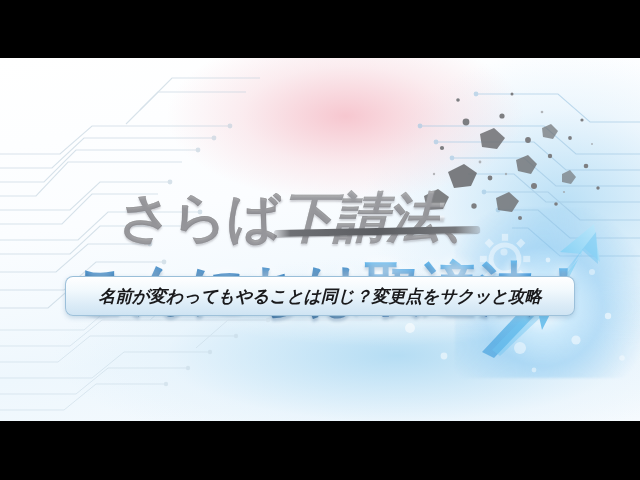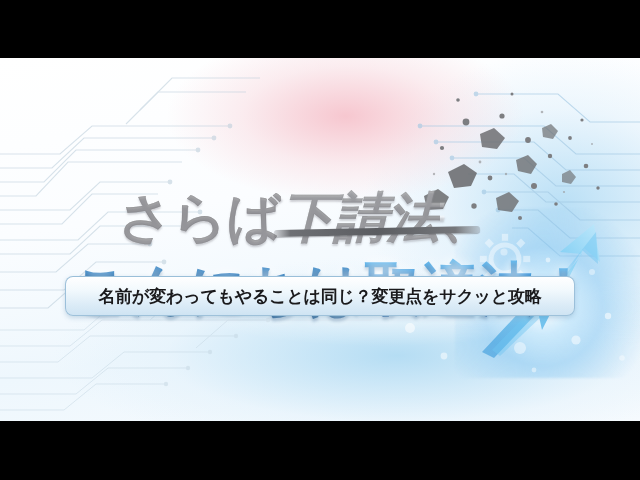--- a/index.html
+++ b/index.html
@@ -114,21 +114,21 @@
   
   #subtitle-bar{
     position:absolute;left:65px;top:218px;width:508px;height:38px;
     border-radius:8px;
     border:1px solid rgba(148,186,214,.9);
     background:linear-gradient(180deg,#ffffff 0%,#f2f9fd 34%,#dcecf7 72%,#cfe4f3 100%);
     box-shadow:0 2px 5px rgba(80,130,170,.28), inset 0 1px 0 rgba(255,255,255,.95);
     display:flex;align-items:center;justify-content:center;
   }
   #subtitle-text{
-    font-size:17px;font-weight:bold;color:#1a1a1c;letter-spacing:-.2px;white-space:nowrap;
+    font-size:17px;font-weight:bold;color:#1a1a1c;letter-spacing:-.2px;white-space:nowrap;font-style:italic;
   }
 </style>
 </head>
 <body>
 
 <div id="stage">
 
   <div id="letterbox-top" class="letterbox"></div>
 
   <div id="artboard">

